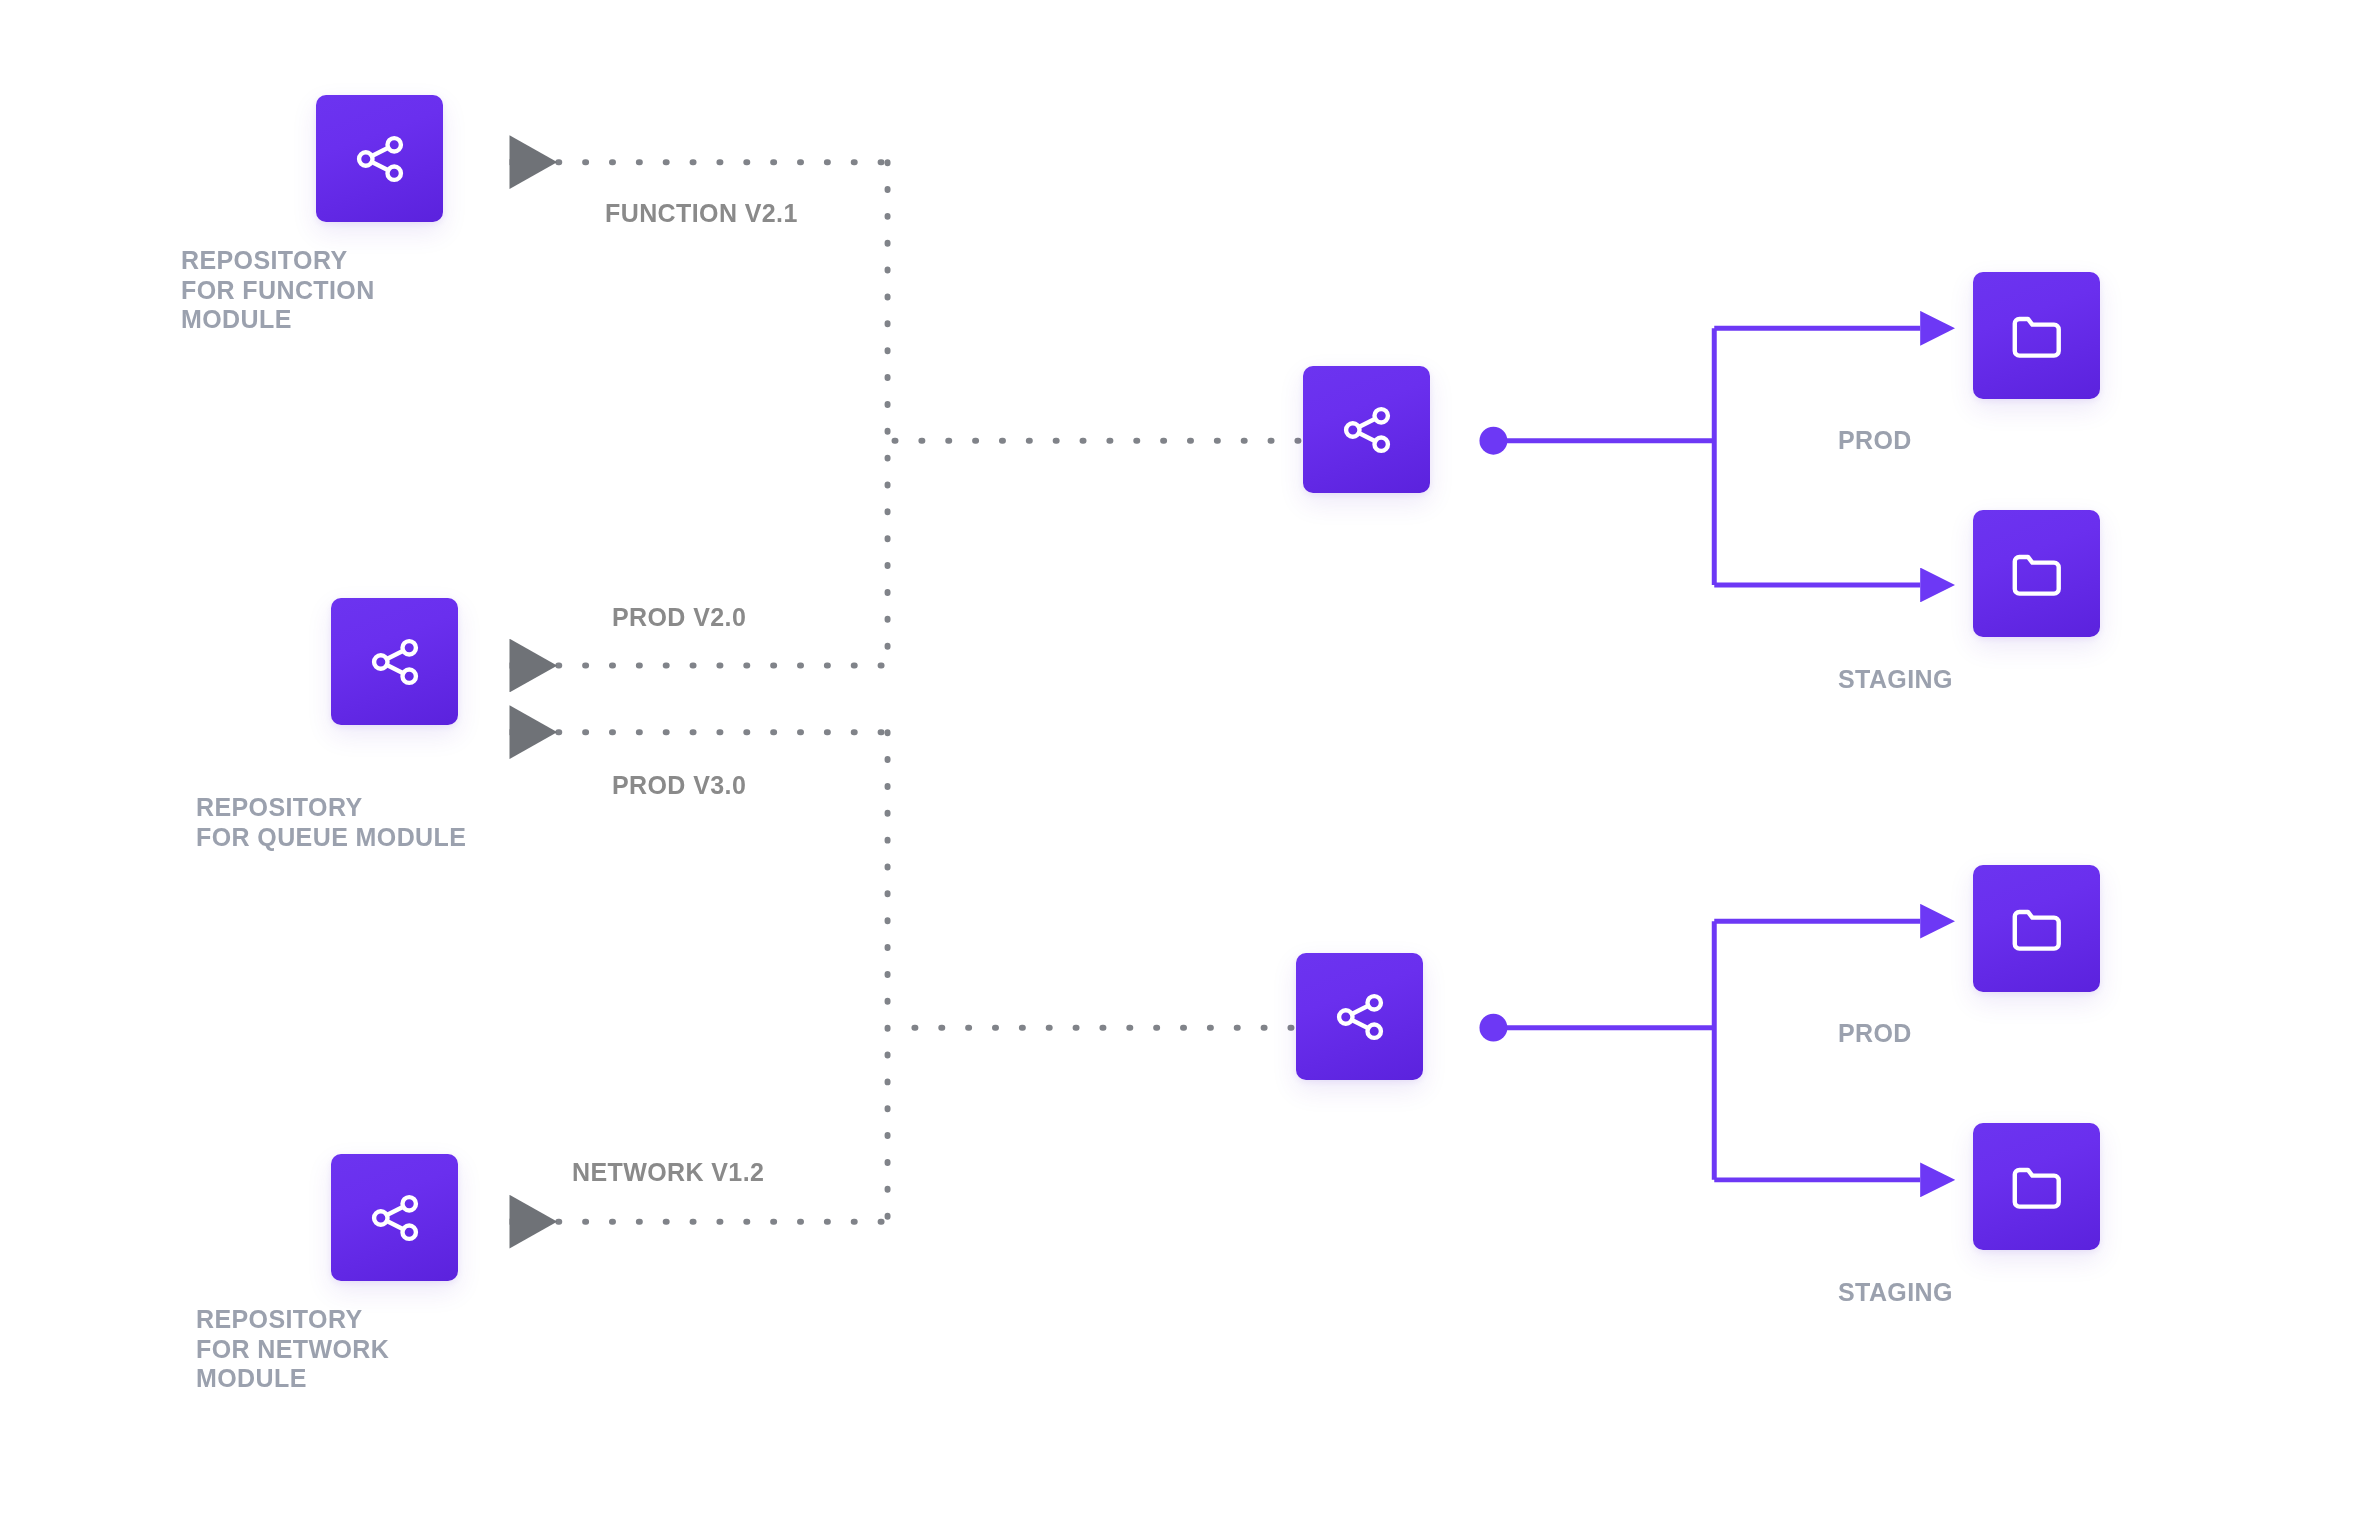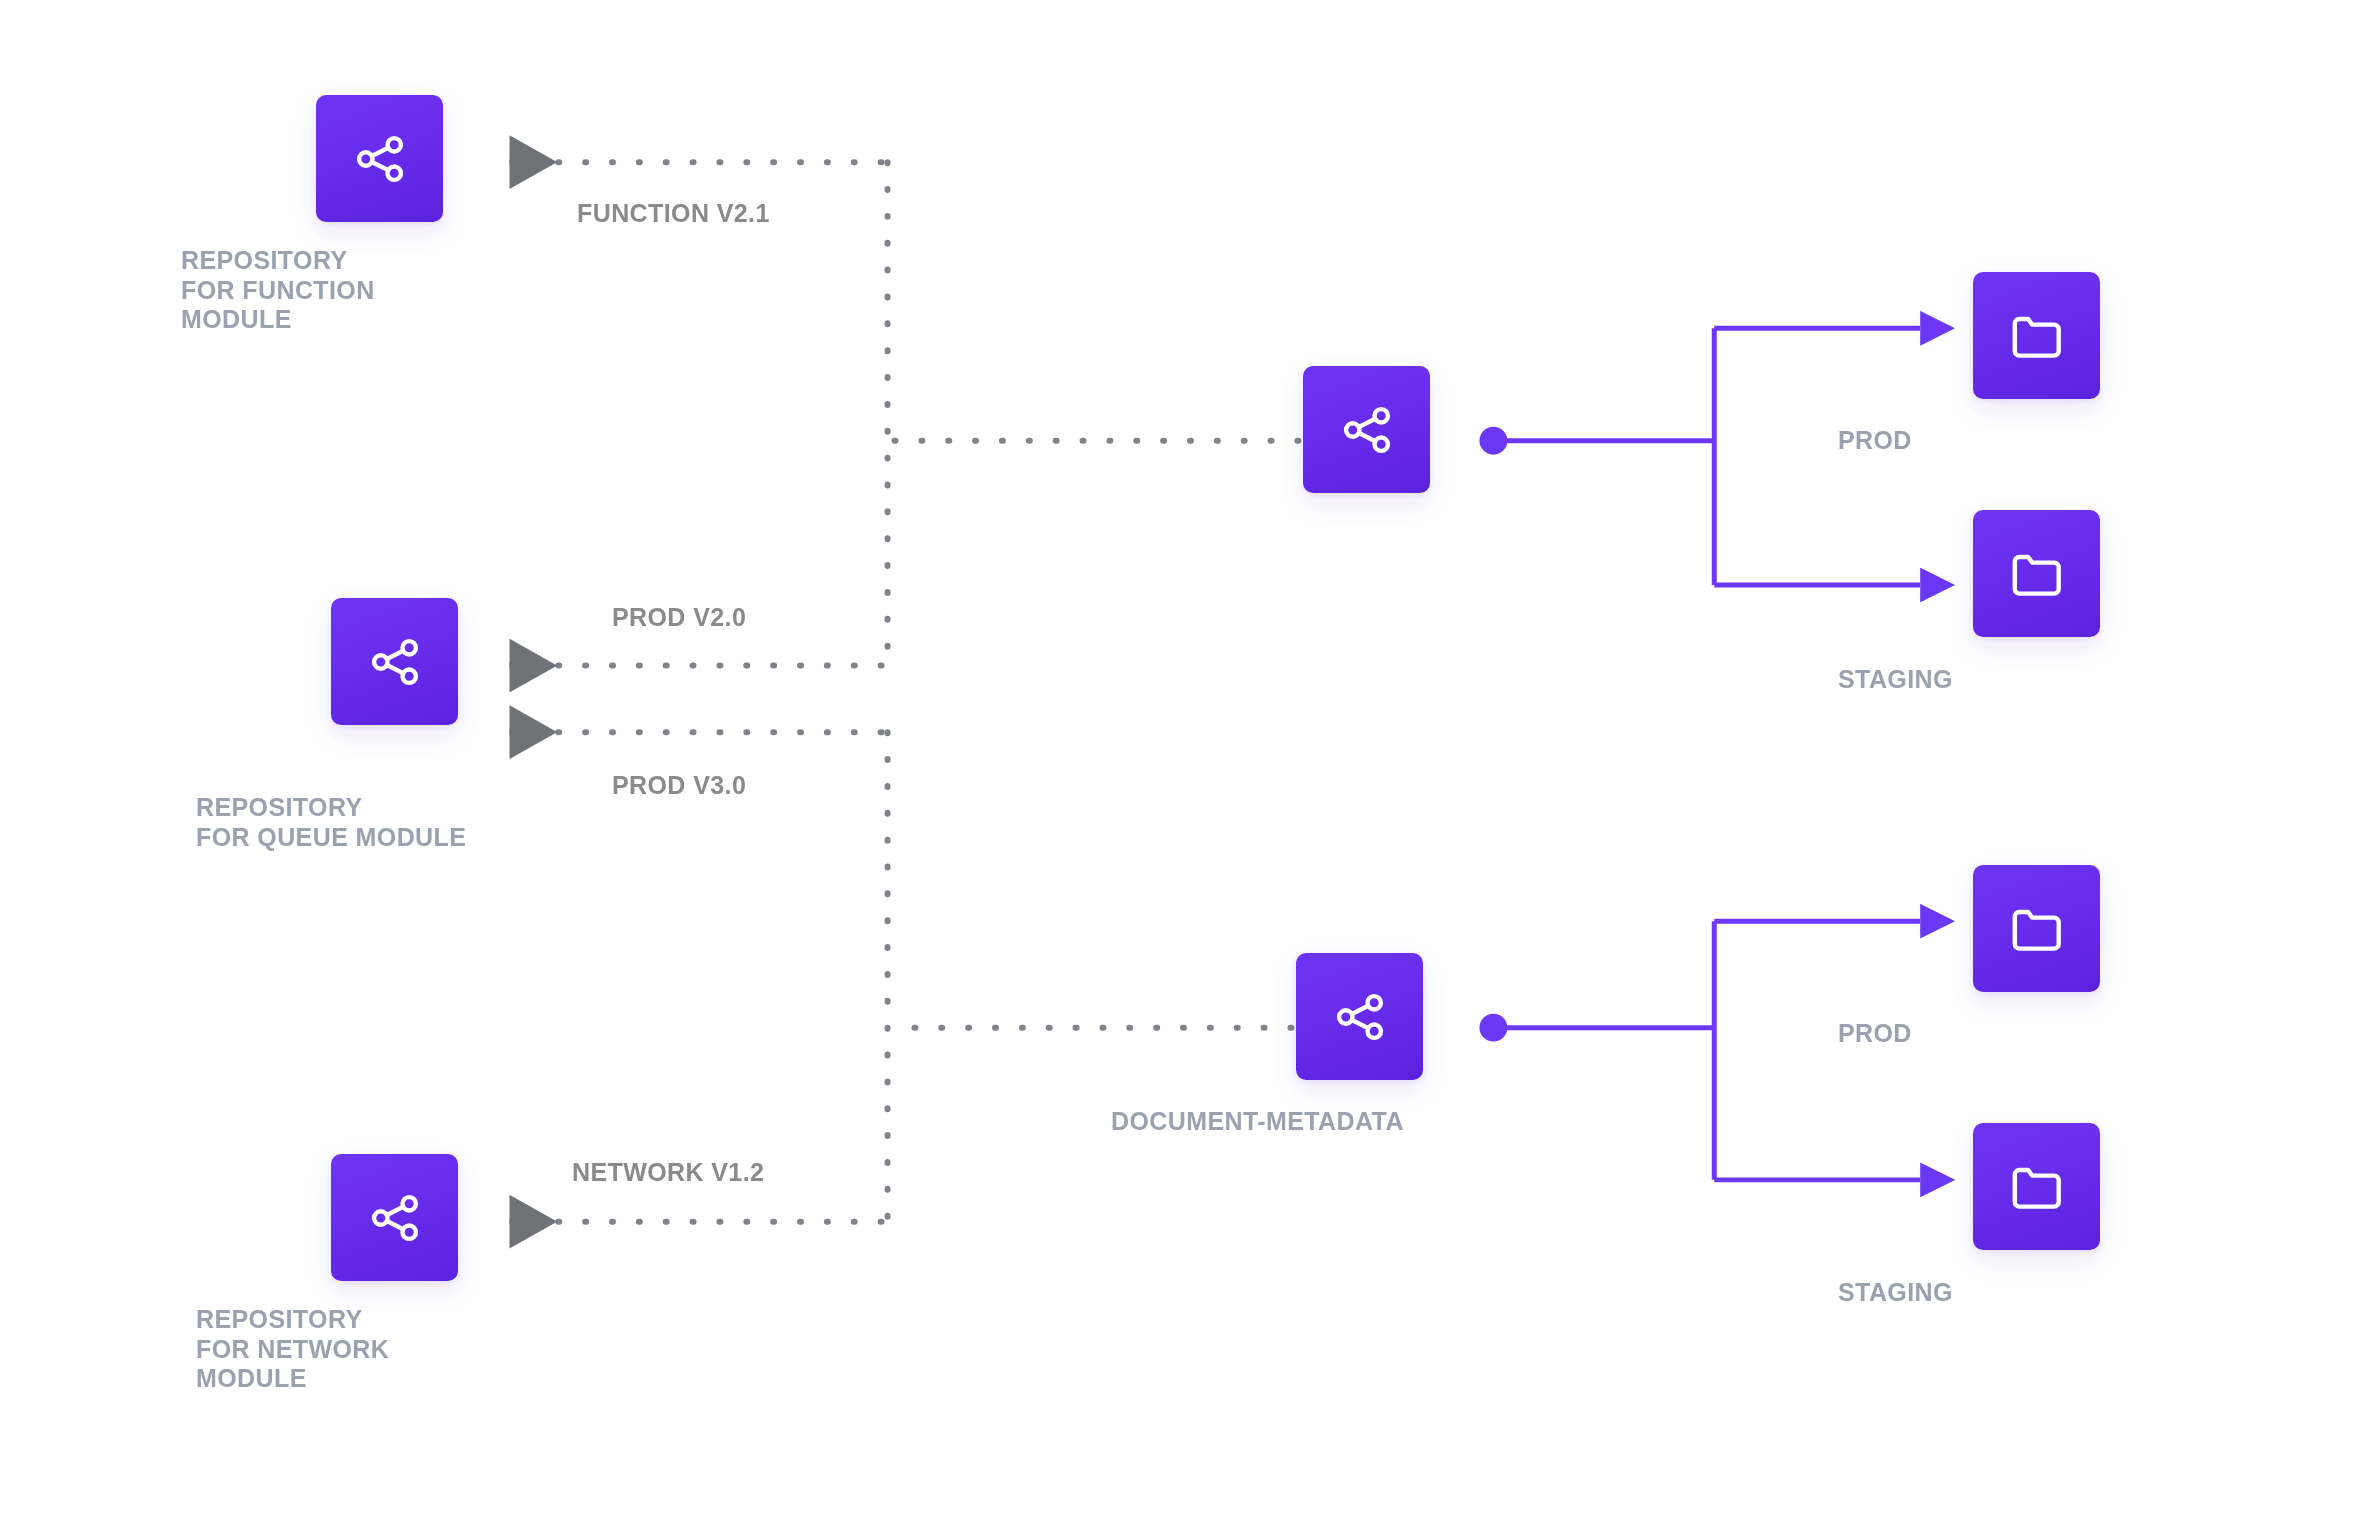--- a/index.html
+++ b/index.html
@@ -177,21 +177,20 @@
     <span>
       <svg width="62" height="62" viewBox="0 0 24 24" fill="none" stroke="#ffffff" stroke-width="1.7" stroke-linecap="round" stroke-linejoin="round">
         <circle cx="17.5" cy="6.5" r="2.6"></circle>
         <circle cx="6.5" cy="12" r="2.6"></circle>
         <circle cx="17.5" cy="17.5" r="2.6"></circle>
         <line x1="8.85" y1="10.85" x2="15.2" y2="7.65"></line>
         <line x1="8.85" y1="13.15" x2="15.2" y2="16.35"></line>
       </svg>
     </span>
   </div>
-  <div class="node-label" style="left:1111px; top:1107px; width:498px;">DOCUMENT-METADATA</div>
 
   <div class="node" style="left:1973px; top:272px;">
     <span>
       <svg width="62" height="62" viewBox="0 0 24 24" fill="none" stroke="#ffffff" stroke-width="1.7" stroke-linecap="round" stroke-linejoin="round">
         <path d="M3.4 7.2a1.8 1.8 0 0 1 1.8-1.8h3.3l1.7 2.2h8.4a1.8 1.8 0 0 1 1.8 1.8v8.4a1.8 1.8 0 0 1-1.8 1.8H5.2a1.8 1.8 0 0 1-1.8-1.8z"></path>
       </svg>
     </span>
   </div>
   <div class="node-label" style="left:1838px; top:426px; width:398px;">PROD</div>
 
@@ -215,21 +214,21 @@
 
   <div class="node" style="left:1973px; top:1123px;">
     <span>
       <svg width="62" height="62" viewBox="0 0 24 24" fill="none" stroke="#ffffff" stroke-width="1.7" stroke-linecap="round" stroke-linejoin="round">
         <path d="M3.4 7.2a1.8 1.8 0 0 1 1.8-1.8h3.3l1.7 2.2h8.4a1.8 1.8 0 0 1 1.8 1.8v8.4a1.8 1.8 0 0 1-1.8 1.8H5.2a1.8 1.8 0 0 1-1.8-1.8z"></path>
       </svg>
     </span>
   </div>
   <div class="node-label" style="left:1838px; top:1278px; width:398px;">STAGING</div>
 
-  <div class="edge-label" style="left:577px; top:199px;">FUNCTION V2.1</div>
+  <div class="edge-label" style="left:605px; top:199px;">FUNCTION V2.1</div>
 
   <div class="edge-label" style="left:612px; top:603px;">PROD V2.0</div>
 
   <div class="edge-label" style="left:612px; top:771px;">PROD V3.0</div>
 
   <div class="edge-label" style="left:572px; top:1158px;">NETWORK V1.2</div>
 
 </div>
 
 

